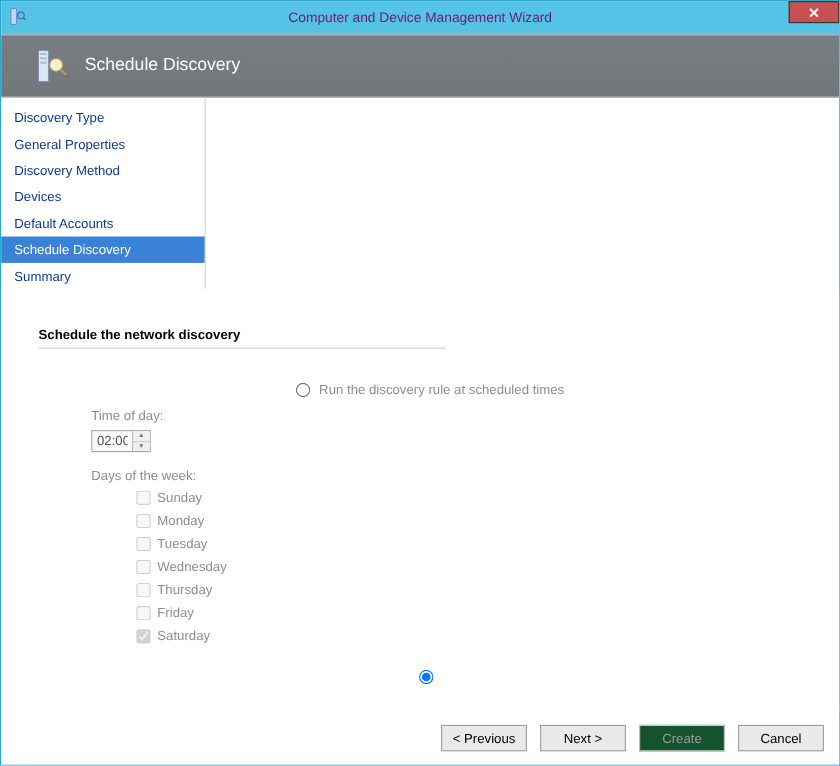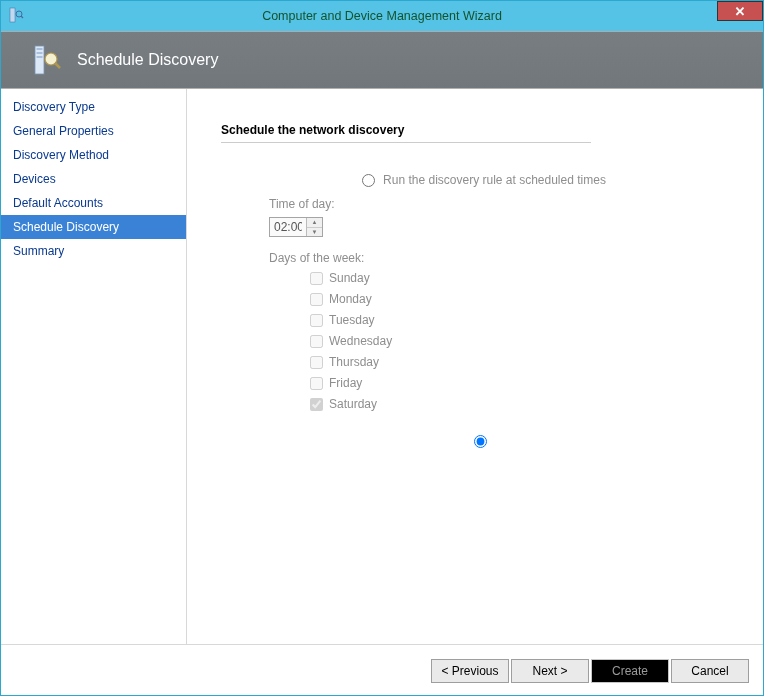--- a/index.html
+++ b/index.html
@@ -16,21 +16,21 @@
   .titlebar {
     height: 30px;
     background: #54c3e6;
     display: flex;
     align-items: center;
     position: relative;
   }
   .titlebar .title {
     flex: 1;
     text-align: center;
-    color: #14532d;
+    color: #701a75;
     font-size: 12.5px;
   }
   .titlebar .app-icon {
     position: absolute;
     left: 7px;
     top: 6px;
     width: 16px;
     height: 16px;
   }
   .close-btn {
@@ -67,20 +67,21 @@
   }
   .banner .big-icon svg { width: 32px; height: 32px; }
   .banner .big-title {
     font-size: 16px;
     font-weight: 400;
   }
   .content-area {
     display: flex;
     height: 556px;
     border-top: 1px solid #b0b0b0;
+    flex-direction: column;
   }
   .sidebar {
     width: 186px;
     background: #fff;
     border-right: 1px solid #d8d8d8;
     padding-top: 6px;
   }
   .sidebar-item {
     padding: 5px 10px 5px 12px;
     color: #0a3a8f;
@@ -178,35 +179,35 @@
   }
   .ck-label { font-size: 12px; }
   .footer {
     height: 52px;
     border-top: 1px solid #d8d8d8;
     background: #fff;
     display: flex;
     align-items: center;
     justify-content: flex-end;
     padding-right: 14px;
-    gap: 2px;
+    gap: 12px;
   }
   .footer button {
     width: 78px;
     height: 24px;
     font-family: inherit;
     font-size: 12px;
     background: #eaeaea;
     border: 1px solid #9e9e9e;
     cursor: pointer;
   }
   .footer button:disabled {
     color: #9a9a9a;
     border-color: #c6c6c6;
-    background: #000000;
+    background: #14532d;
     cursor: default;
   }
 </style>
 </head>
 <body>
 
 <div class="titlebar">
   <span class="app-icon">
     <svg viewBox="0 0 16 16">
         <rect x="2" y="1" width="5" height="14" fill="#c0d8f0" stroke="#4a6aa0" stroke-width="0.5"></rect>

